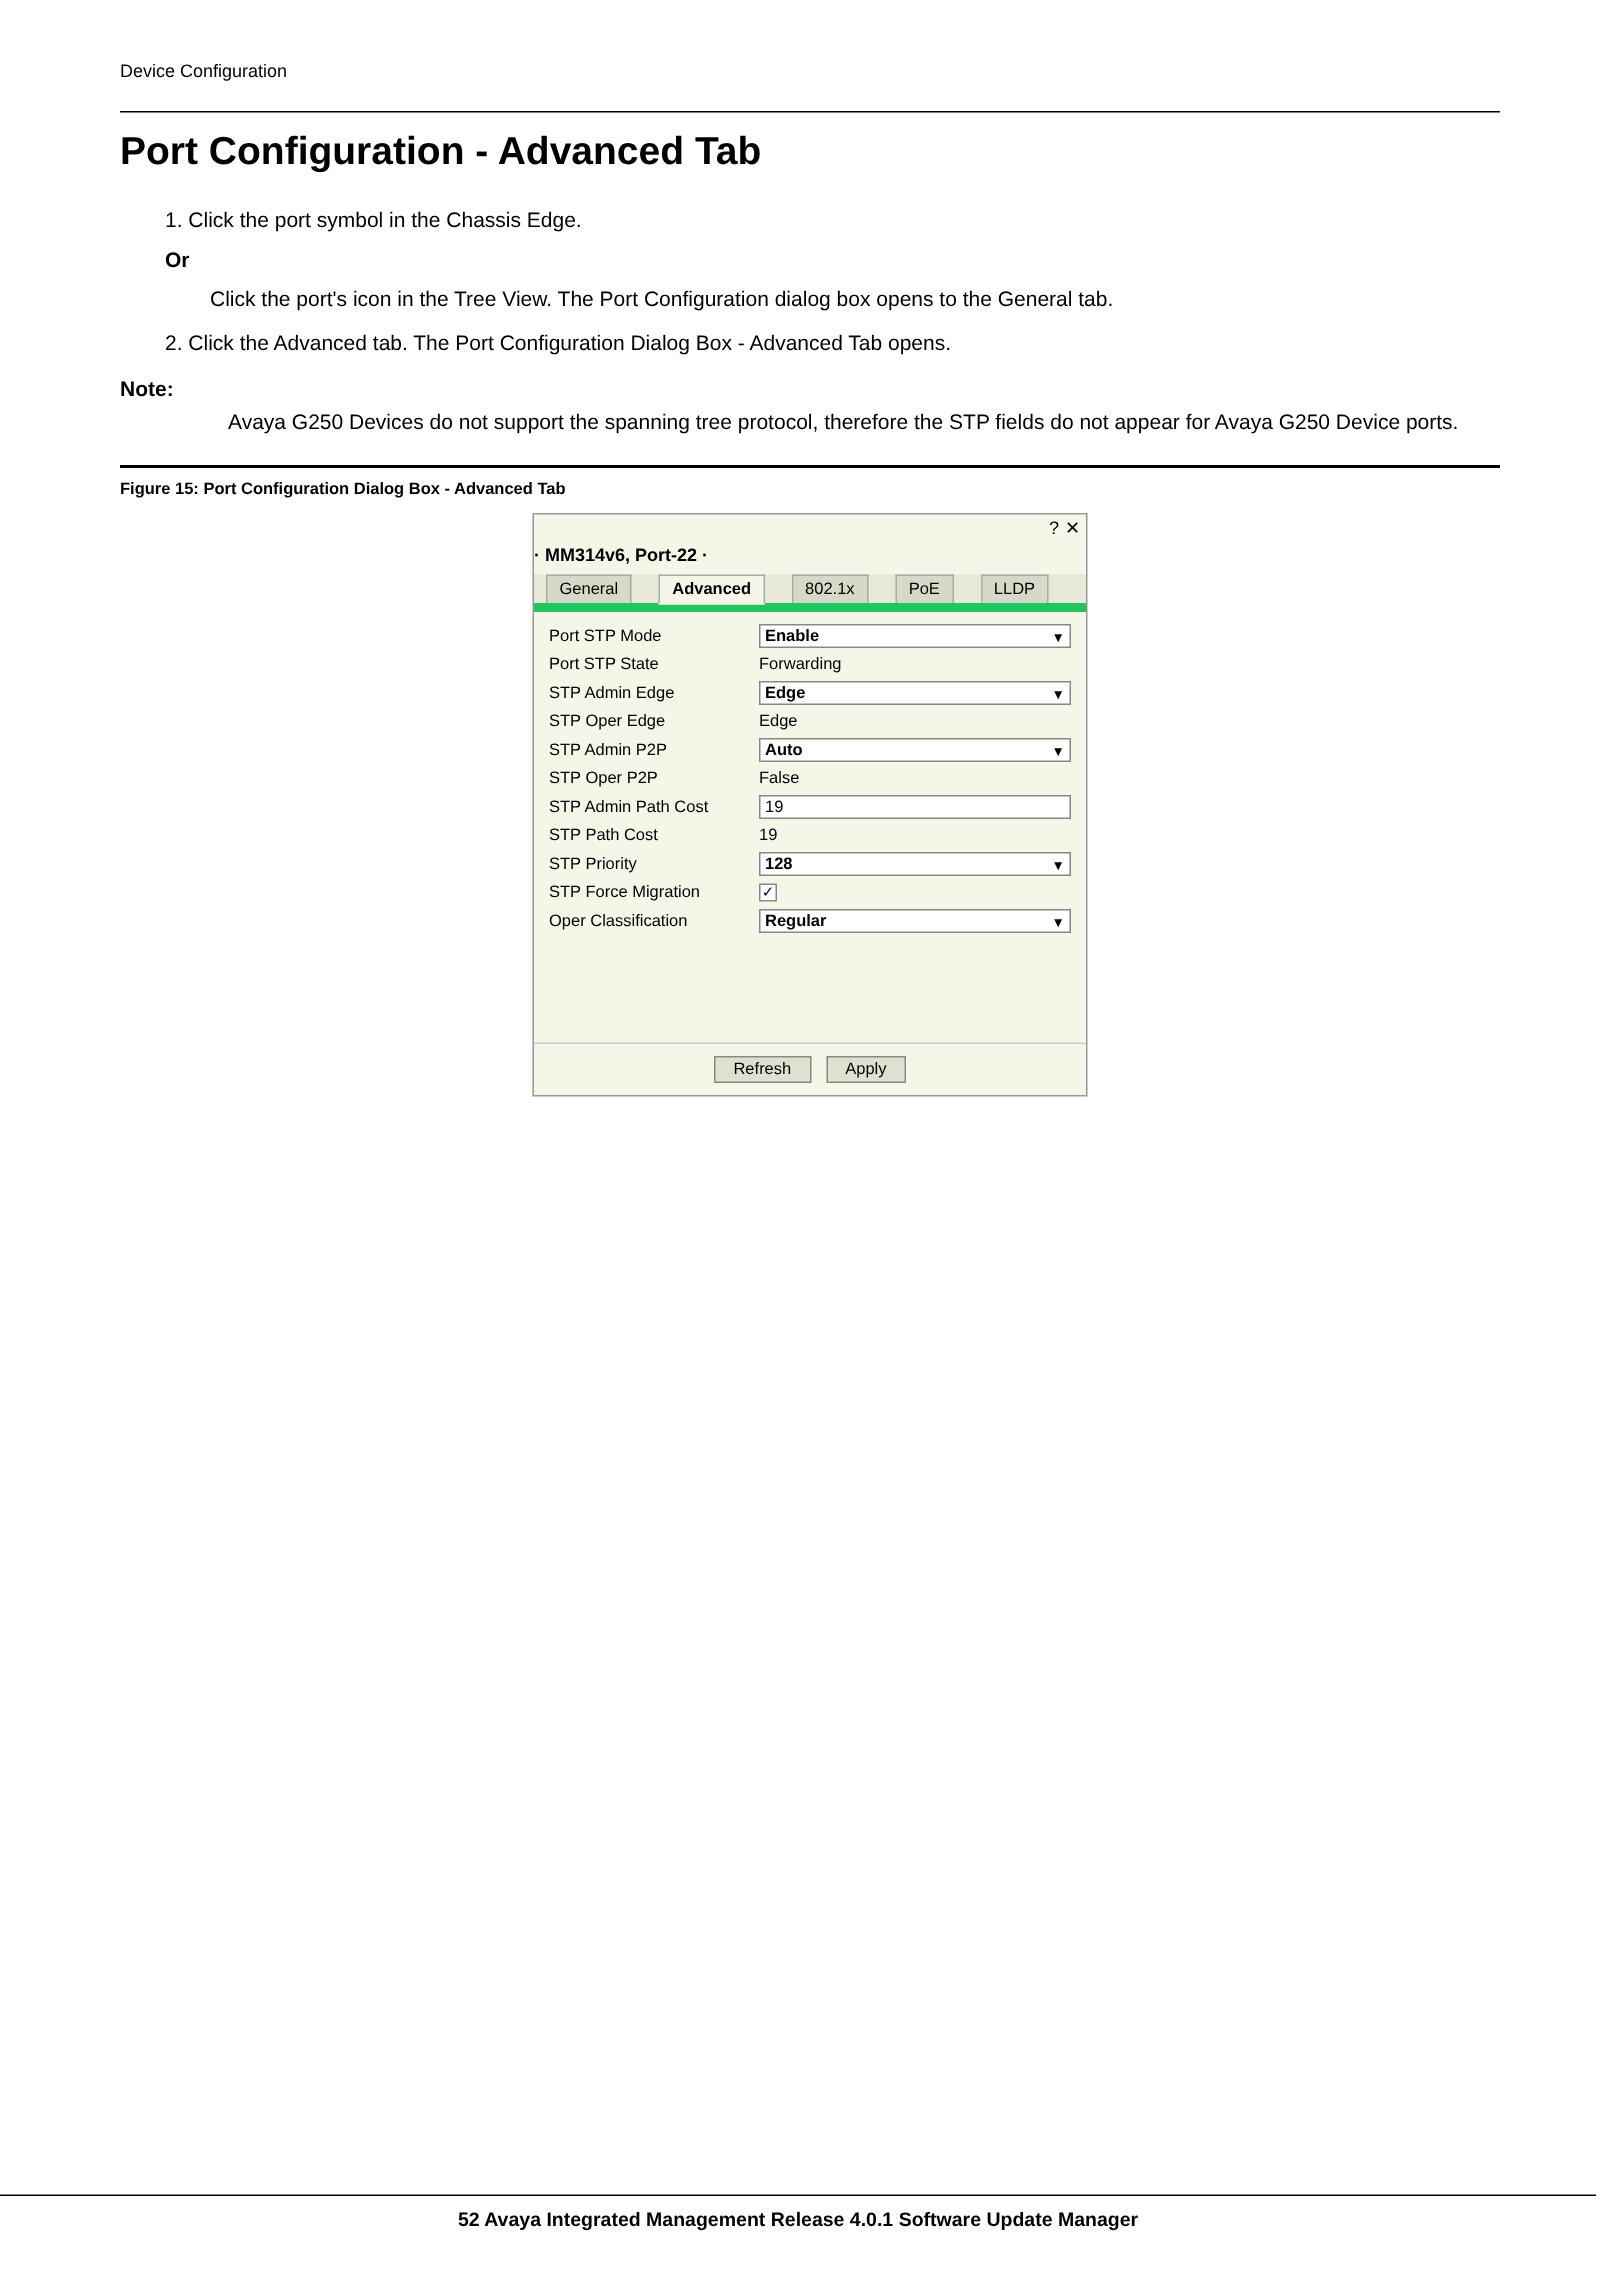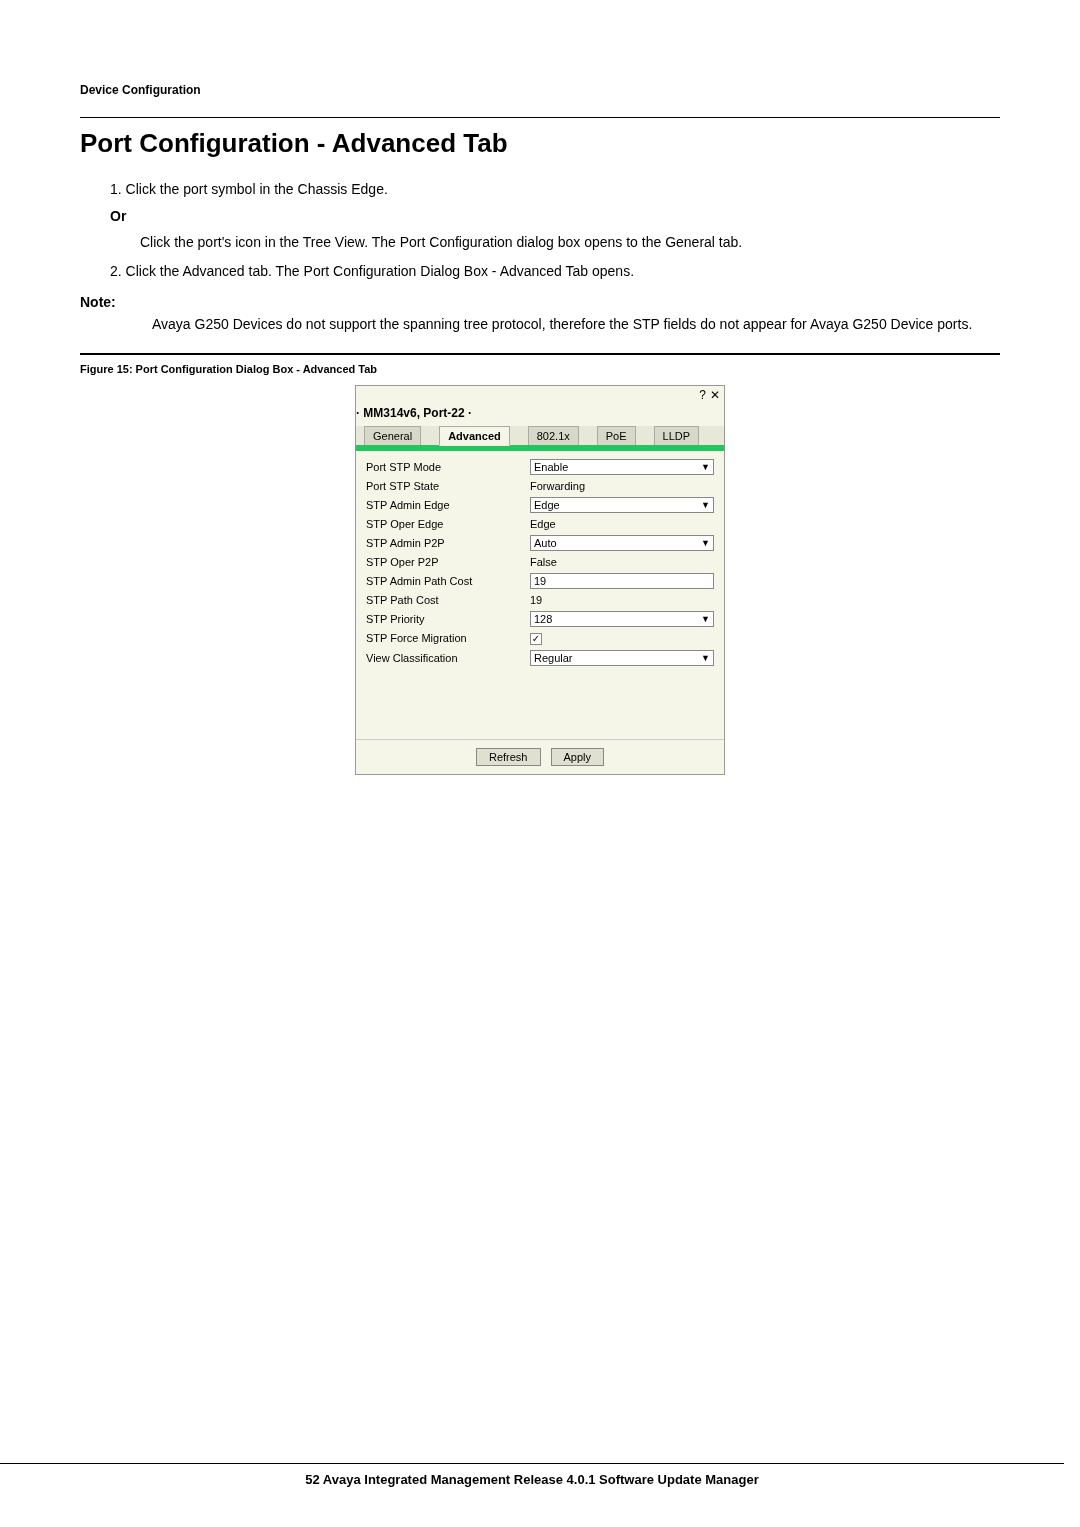--- a/index.html
+++ b/index.html
@@ -12,23 +12,22 @@
       min-height: 1527px;
       position: relative;
     }
 
     .page-wrapper {
       padding: 40px 80px 60px 80px;
     }
 
     .breadcrumb {
       font-size: 12px;
-      font-weight: bold;
+      font-weight: normal;
       margin-bottom: 20px;
-      margin-top: 43px;
     }
 
     .divider-top {
       border-top: 1px solid #000;
       margin-bottom: 10px;
     }
 
     .page-title {
       font-size: 26px;
       font-weight: bold;
@@ -136,40 +135,41 @@
       padding: 8px 10px;
     }
 
     .dialog-row {
       display: flex;
       align-items: center;
       margin-bottom: 5px;
     }
 
     .dialog-label {
-      width: 164px;
+      width: 140px;
       font-size: 11px;
       color: #000;
       flex-shrink: 0;
     }
 
     .dialog-value {
       flex: 1;
       font-size: 11px;
     }
 
     .dialog-select {
       display: flex;
-      align-items: center;
+      align-items: flex-end;
       border: 1px solid #888;
       background: #fff;
       padding: 1px 3px;
       min-width: 100px;
       justify-content: space-between;
       font-size: 11px;
+      font-weight: bold;
     }
 
     .dialog-select-arrow {
       font-size: 9px;
       margin-left: 4px;
     }
 
     .dialog-input {
       border: 1px solid #888;
       background: #fff;
@@ -325,21 +325,21 @@
         </div>
 
         <div class="dialog-row">
           <span class="dialog-label">STP Force Migration</span>
           <div class="dialog-value">
             <div class="dialog-checkbox">✓</div>
           </div>
         </div>
 
         <div class="dialog-row">
-          <span class="dialog-label">View Classification</span>
+          <span class="dialog-label">Oper Classification</span>
           <div class="dialog-value">
             <div class="dialog-select">
               <span>Regular</span>
               <span class="dialog-select-arrow">▼</span>
             </div>
           </div>
         </div>
 
         <div style="height: 60px;"></div>
 

